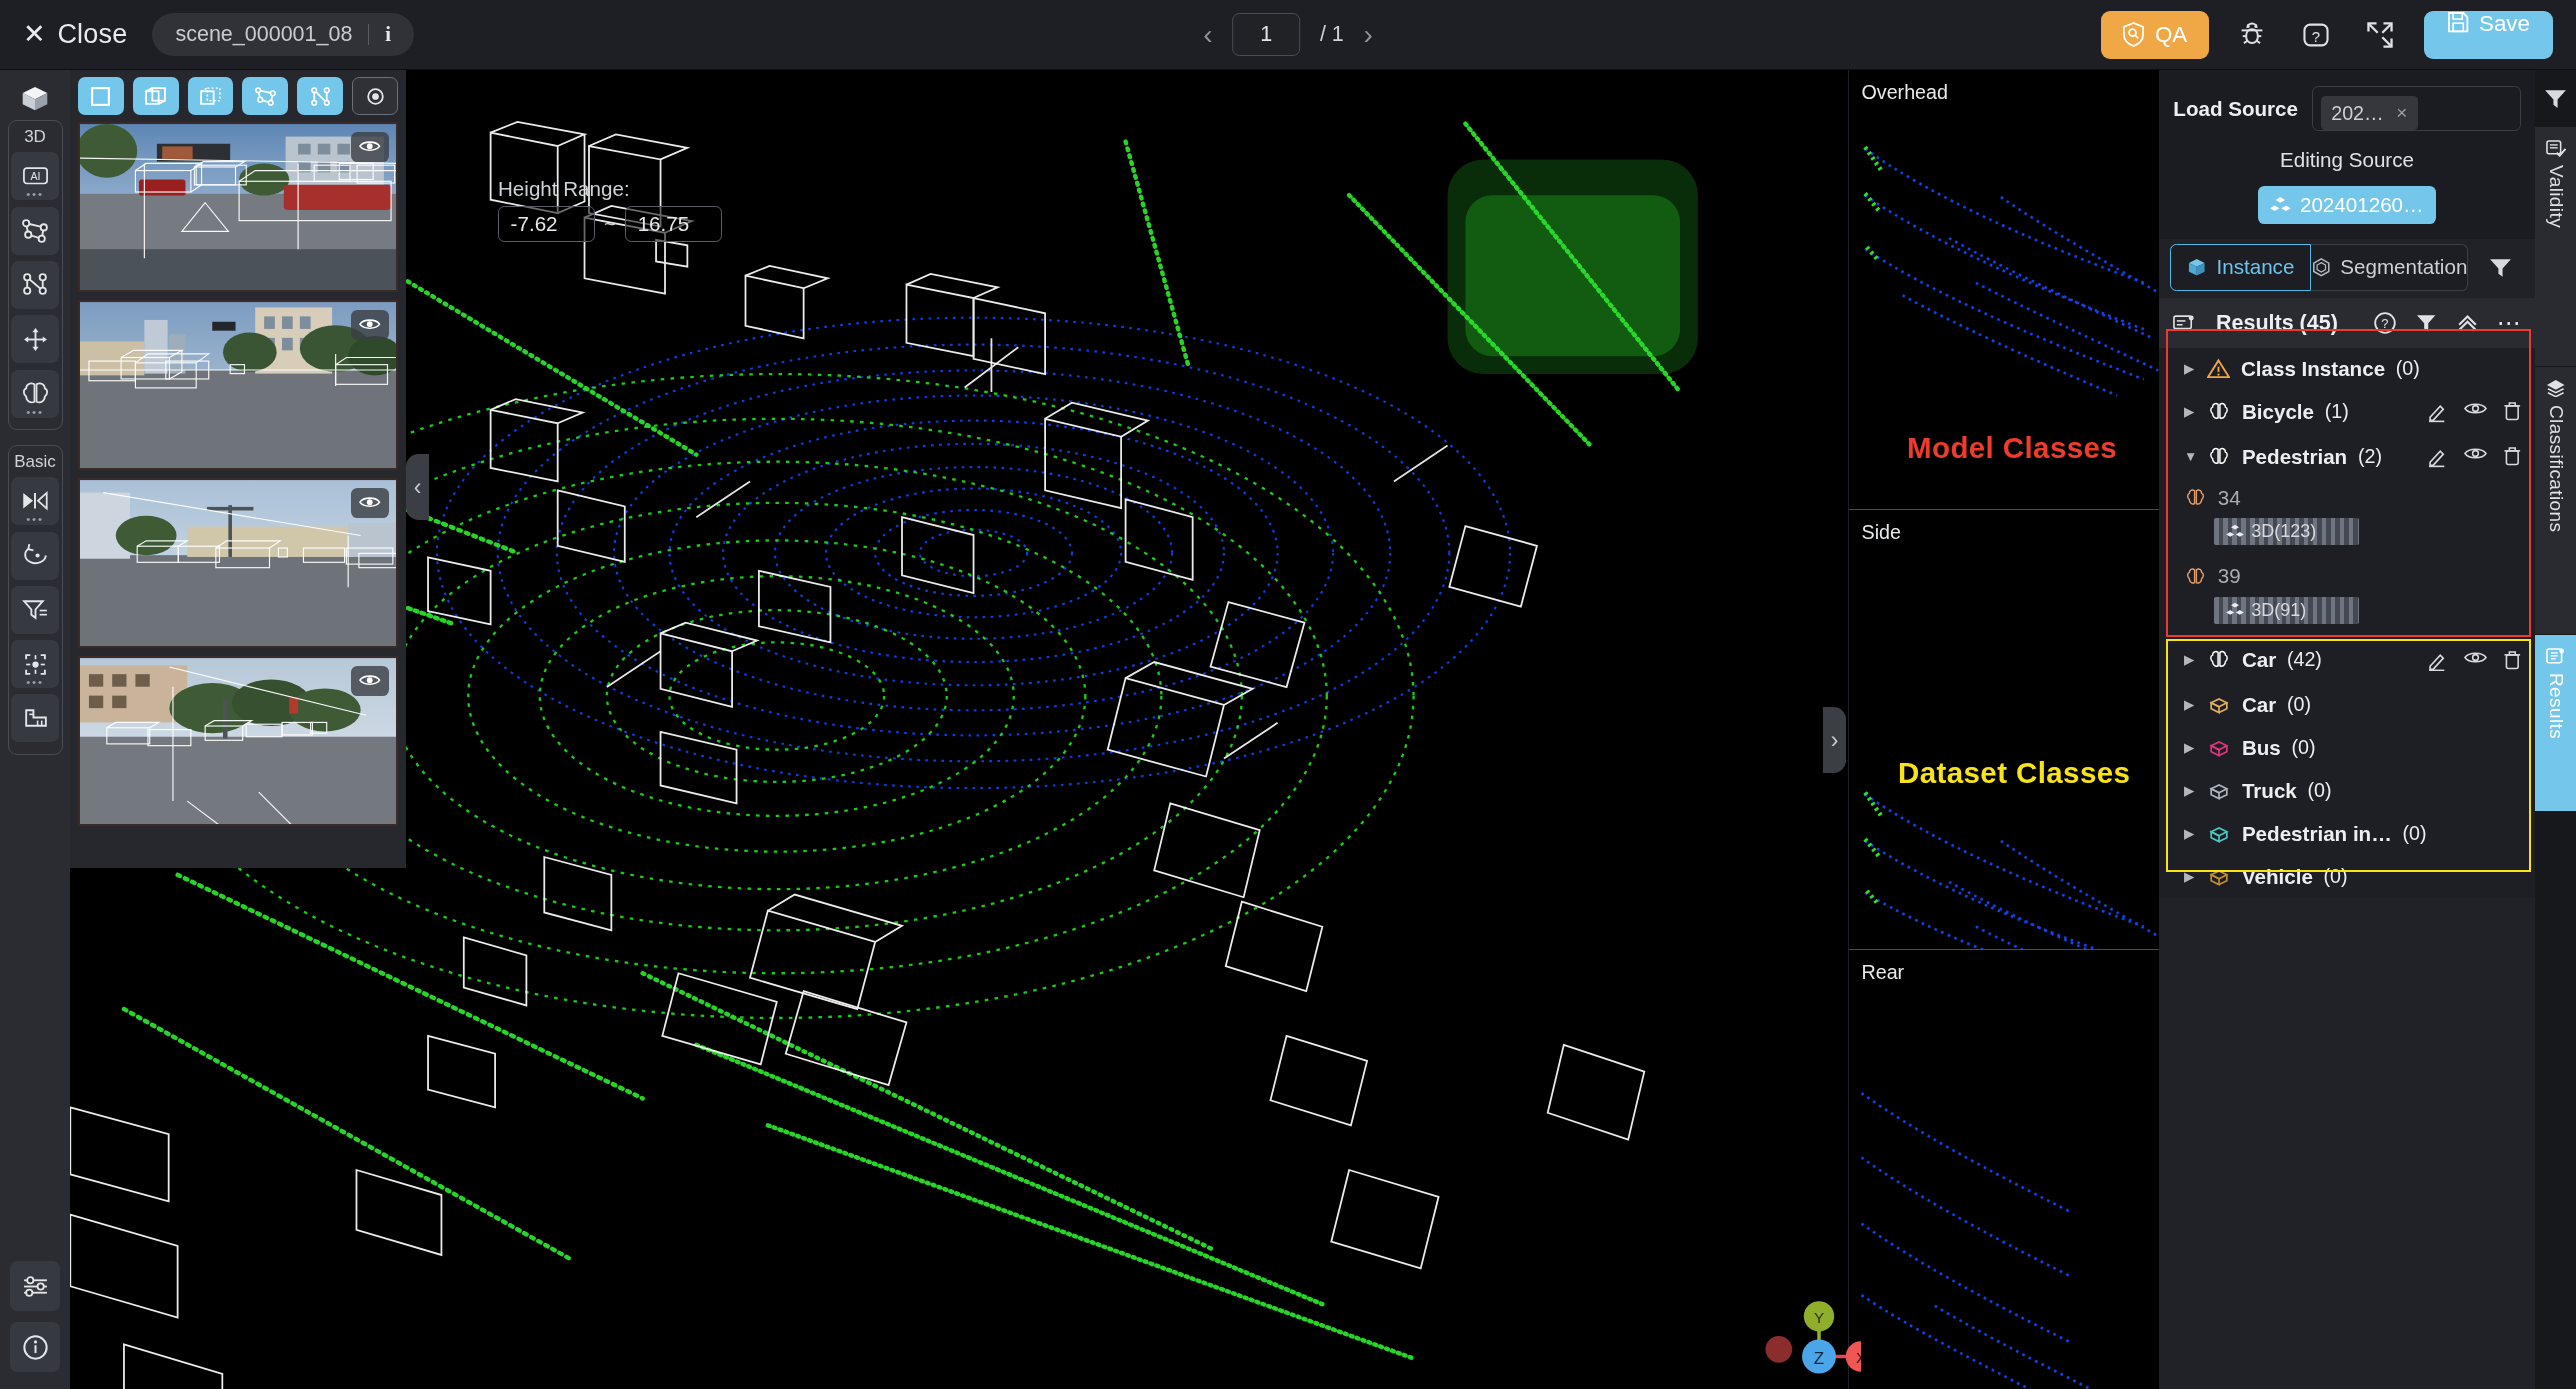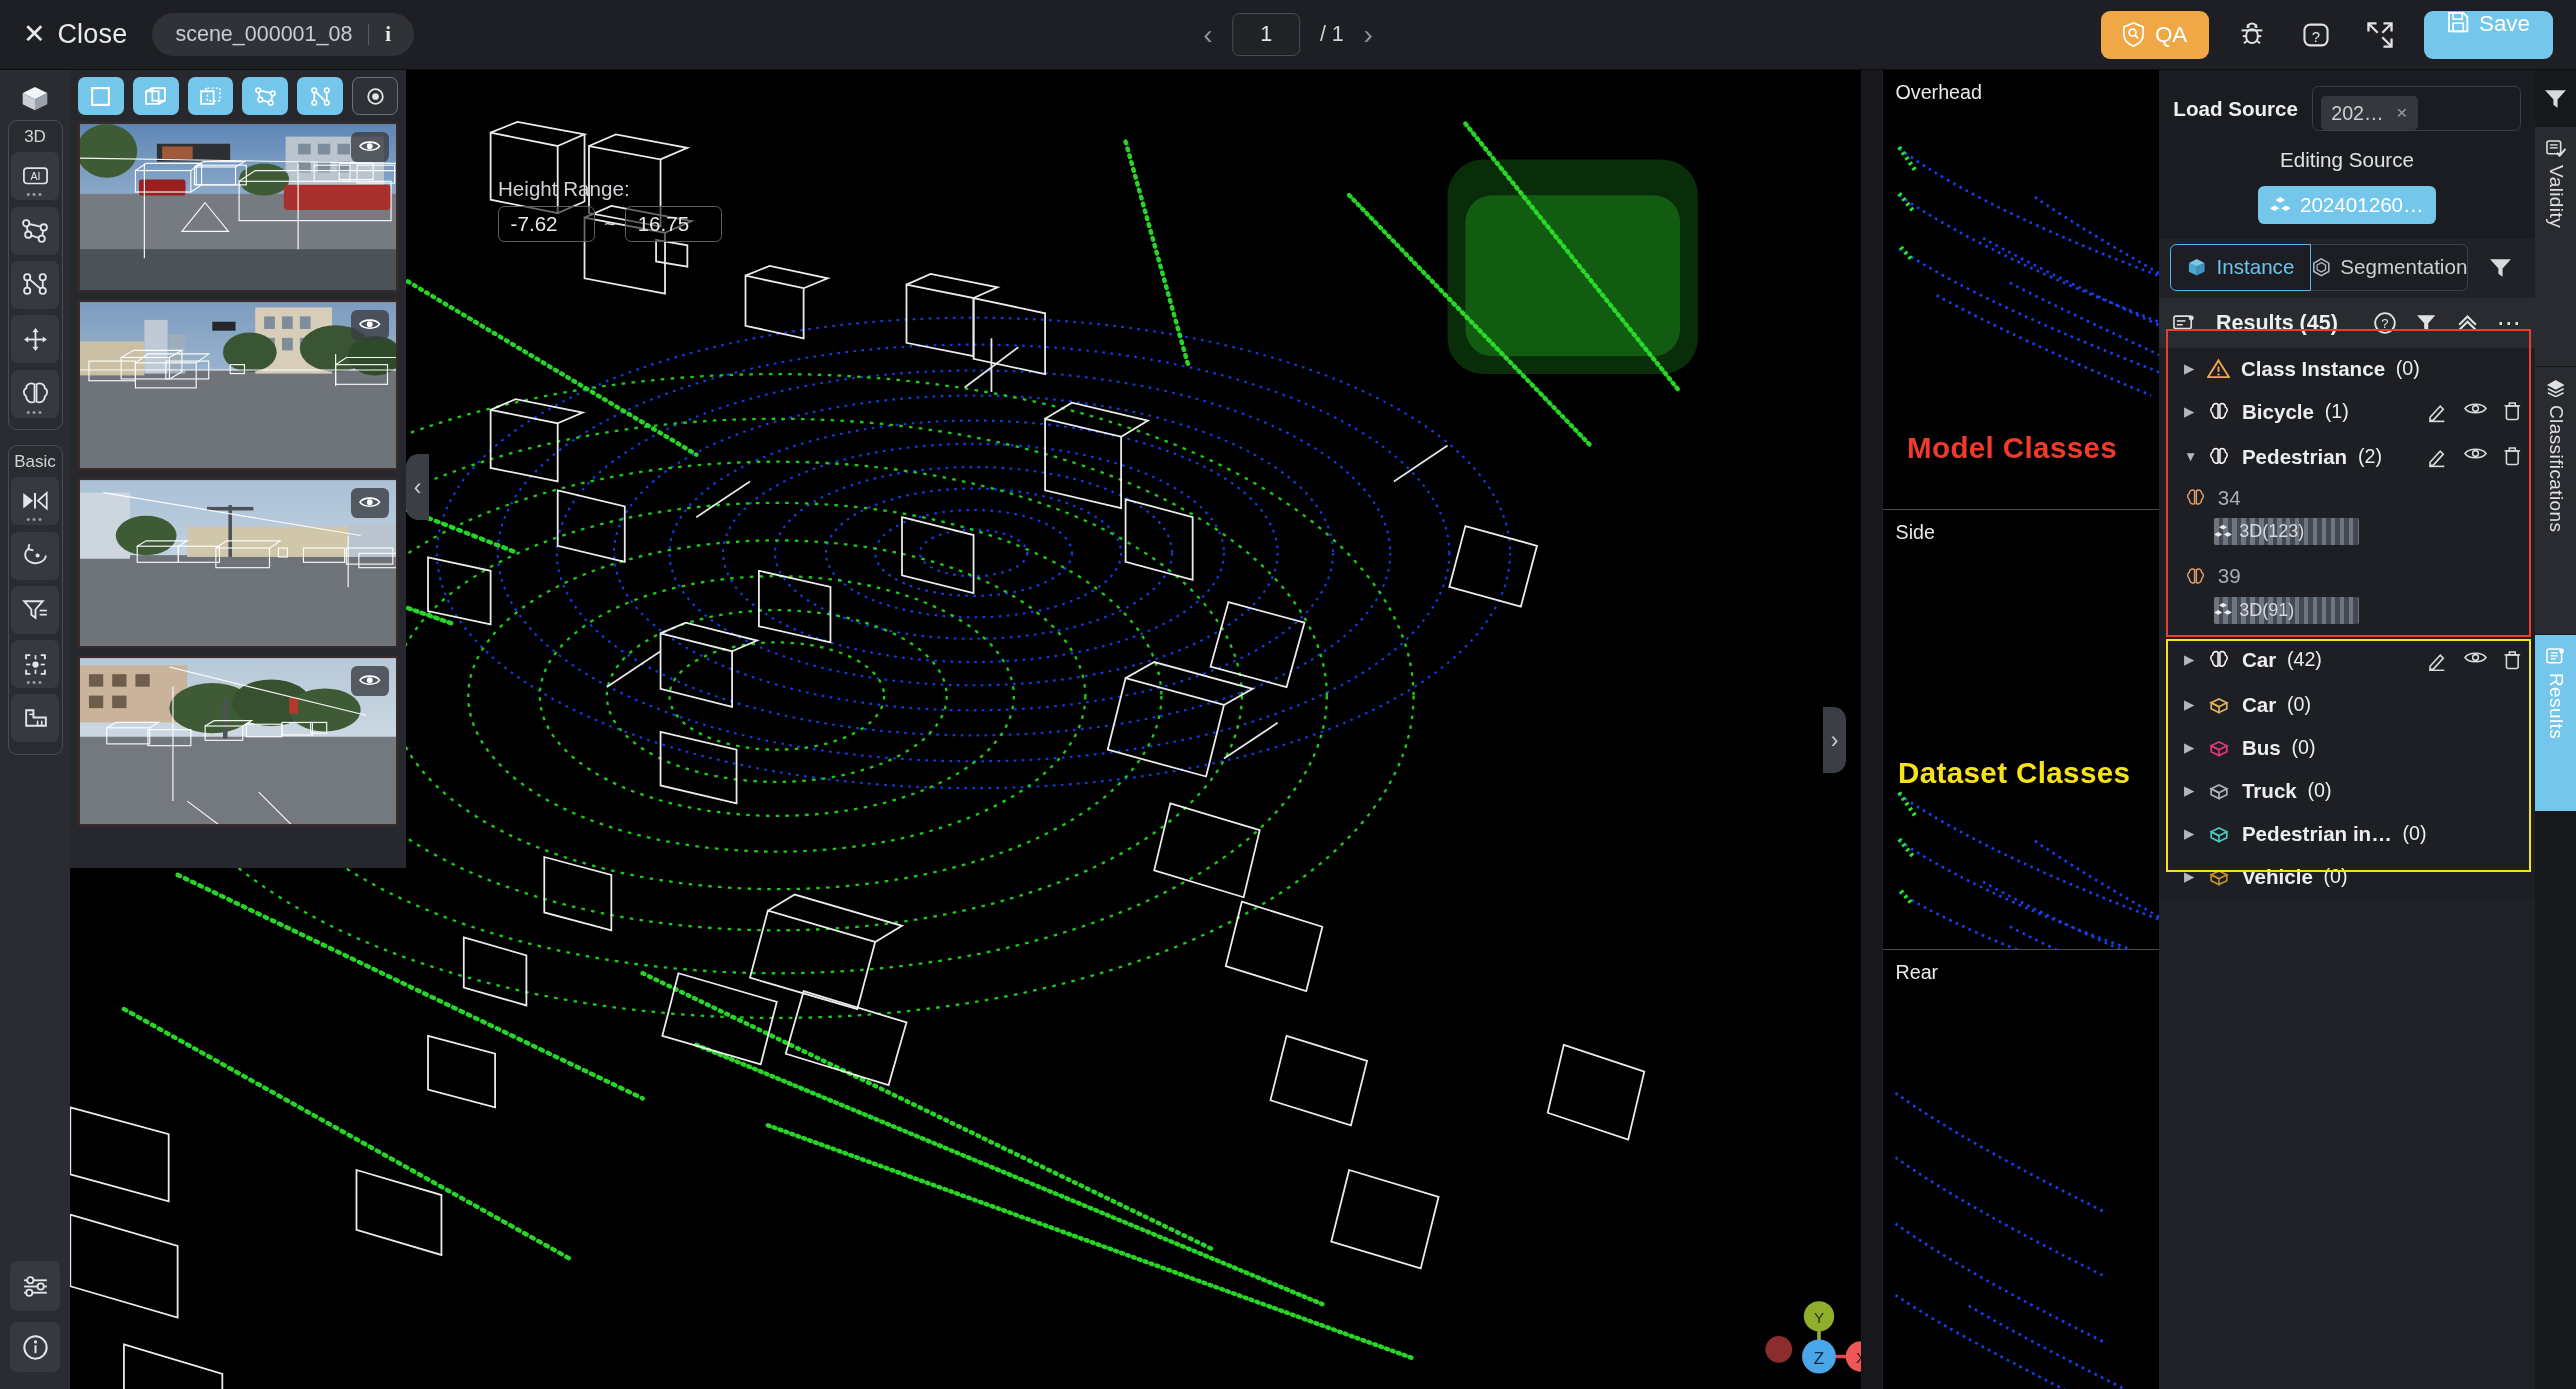--- a/index.html
+++ b/index.html
@@ -90,21 +90,20 @@
     display:flex; align-items:center; justify-content:center; cursor:pointer; color:#c9ccd2; font-size:23px; z-index:7;}
   #collapse-left{ left:406px; top:454px; border-radius:12.5px 0 0 12.5px; }
   #collapse-right{ left:1823px; top:707px; border-radius:0 12.5px 12.5px 0; }
 
   #gizmo{ position:absolute; left:1682px; top:1224px; width:134px; height:125px; z-index:6;}
 
   
   #sideviews{
     position:absolute; left:1848px; top:70px; width:311px; height:1320px; background:#000;
     border-left:0.9px solid #202126;
-    margin-left:34px;
   }
   .sv{ position:relative; width:311px; height:440px; border-bottom:0.9px solid #4a4d52; overflow:hidden;}
   .sv .sv-label{ position:absolute; left:12.5px; top:10.7px; font-size:19.7px; color:#e8eaec; z-index:3;}
   .overlay-note{ position:absolute; font-weight:bold; letter-spacing:0.4px; z-index:4; }
   #note-model{ left:1907px; top:431px; font-size:29.5px; color:#ef3b2d; }
   #note-dataset{ left:1898px; top:756px; font-size:29.5px; color:#f5e game; }
   #note-dataset{ left:1898px; top:756px; font-size:29.5px; color:#f7e318; }
 
   
   #right{
@@ -143,21 +142,21 @@
   .caret{ width:12.5px; color:#b3b7bd; font-size:13.4px; }
   .tlabel{ font-size:20.6px; font-weight:bold; color:#eceef0; }
   .tcount{ font-size:19.7px; color:#eceef0; }
   .trow-actions{ margin-left:auto; display:flex; gap:15px; }
   .trow-actions span{ cursor:pointer; display:flex; }
 
   .inst{ padding:3.6px 0 3.6px 25px; }
   .inst-head{ display:flex; align-items:center; gap:10.7px; height:30px;}
   .inst-id{ font-size:20.6px; color:#a9adb4; }
   .chip3d{ margin:5.4px 0 9px 30px; width:145px; height:27px; display:flex; align-items:center;
-    gap:7.2px; padding-left:0; font-size:18px; color:#d6d9dd; border-radius:1.8px;
+    gap:7.2px; padding-left:12px; font-size:18px; color:#d6d9dd; border-radius:1.8px;
     background:repeating-linear-gradient(90deg,#6e7480 0 4.5px,#444850 4.5px 9px); cursor:pointer;}
 
   .group-model{ position:absolute; left:2166px; top:329px; width:365px; height:308px;
      border:2.7px solid #ef3b2d; pointer-events:none; z-index:5;}
   .group-dataset{ position:absolute; left:2166px; top:639px; width:365px; height:233px;
      border:2.7px solid #f7e318; pointer-events:none; z-index:5;}
 
   
   #vtabs{ position:absolute; left:2535px; top:70px; width:41px; height:1320px; background:#17181c;}
   .vtab{ width:41px; display:flex; flex-direction:column; align-items:center; justify-content:flex-start;

